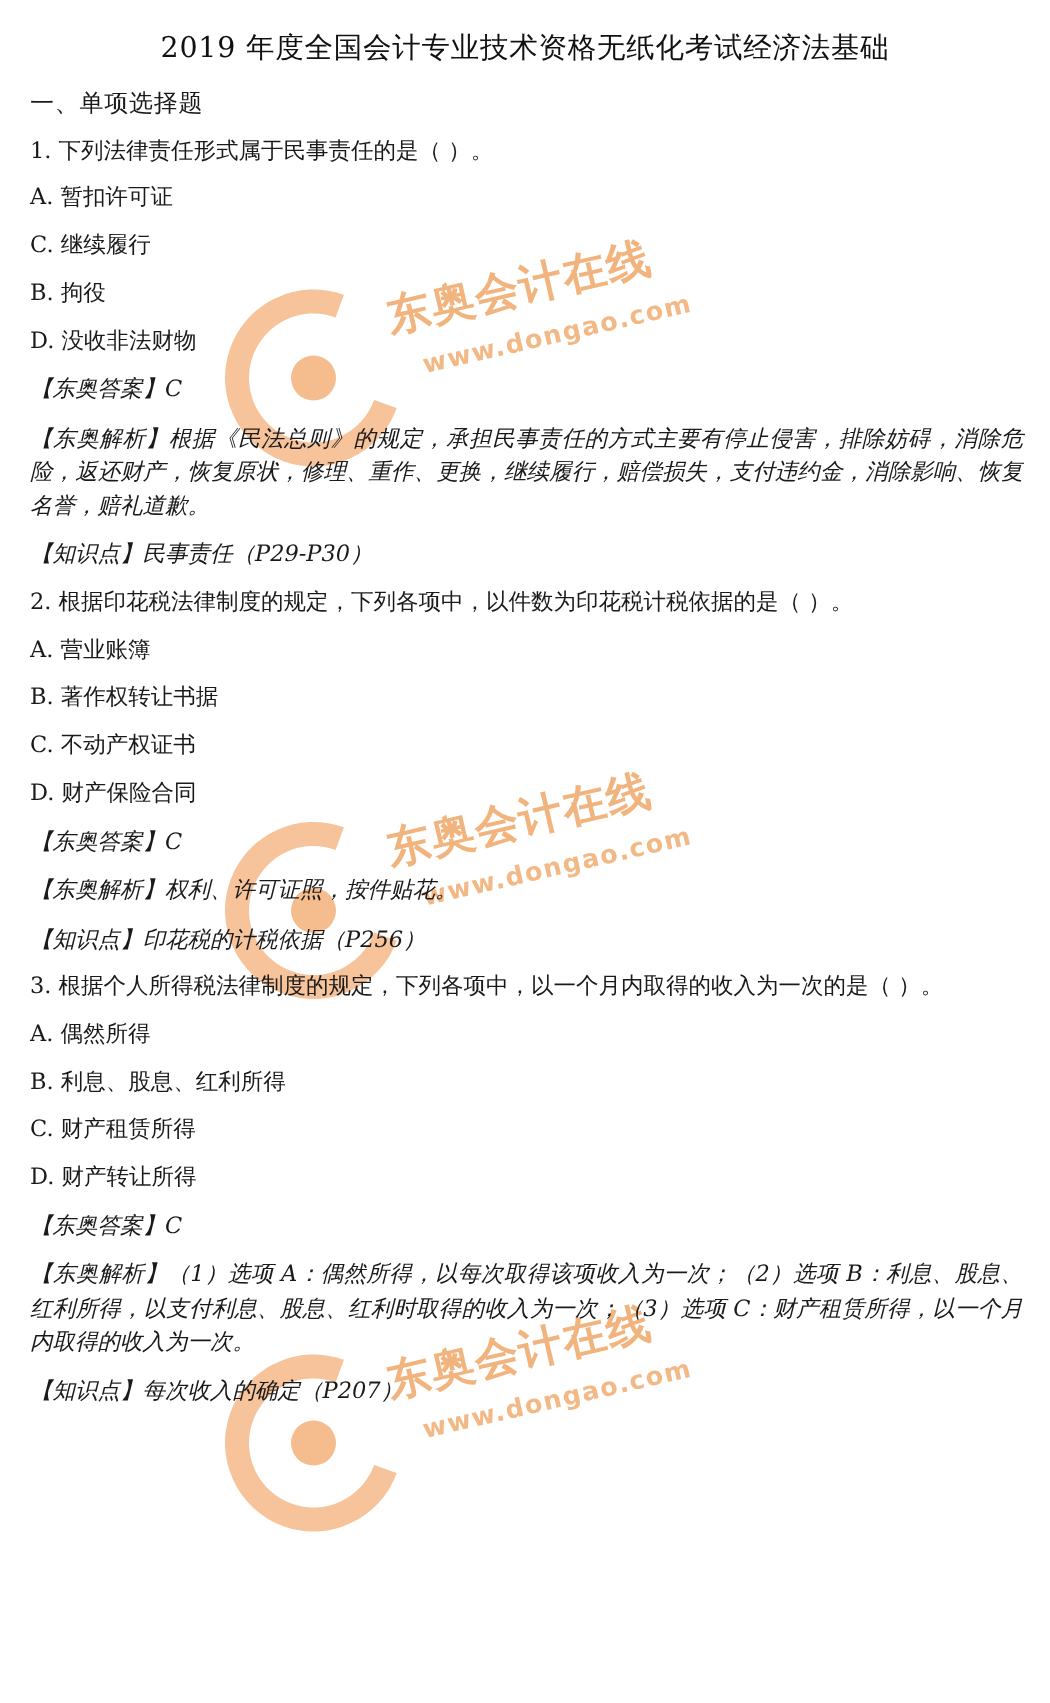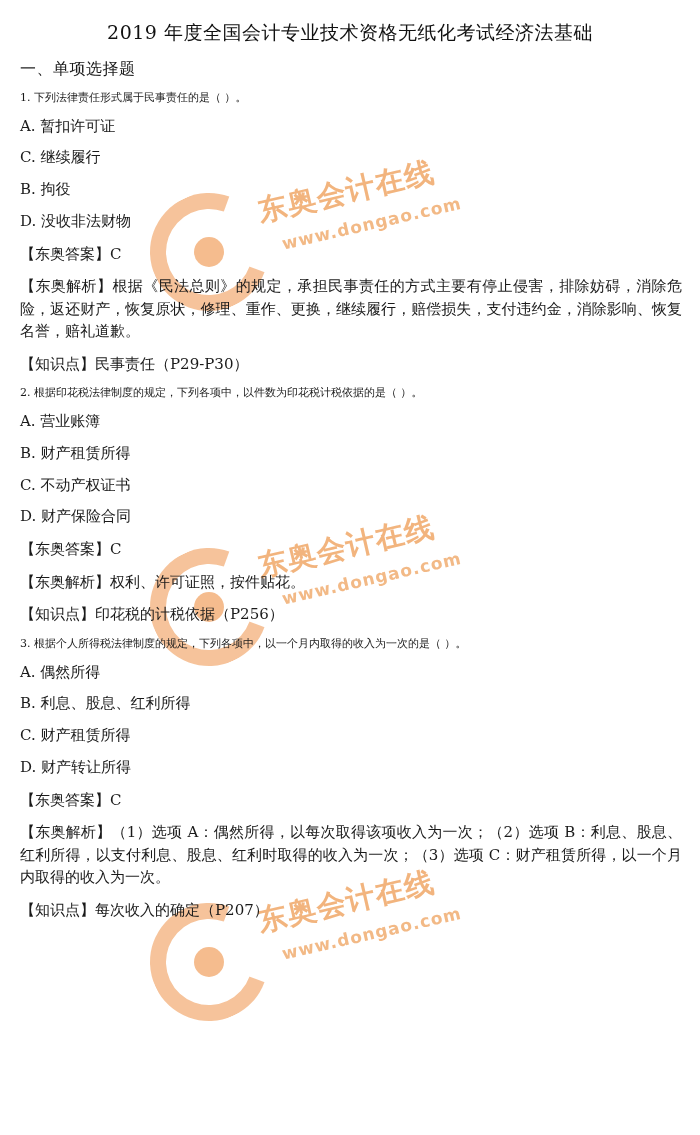--- a/index.html
+++ b/index.html
@@ -36,39 +36,40 @@
   }
 
   .section-heading {
     font-size: 16px;
     font-weight: normal;
     margin: 2px 0 10px 2px;
     letter-spacing: 0.5px;
   }
 
   .q-line {
-    font-size: 11px;
+    font-size: 15px;
     line-height: 1.45;
     margin: 10px 0 10px 2px;
     text-align: justify;
     text-justify: inter-ideograph;
   }
 
   .opt-line {
     font-size: 15px;
     line-height: 1.45;
     margin: 0 0 10px 2px;
   }
 
   .ans-line, .exp-line, .kp-line {
     font-size: 15px;
     line-height: 1.5;
     margin: 0 0 10px 2px;
     text-align: justify;
     text-justify: inter-ideograph;
+    font-style: italic;
   }
 
   
   .wm-layer {
     position: absolute;
     left: 0;
     top: 0;
     width: 700px;
     height: 1135px;
     z-index: 1;
@@ -172,21 +173,21 @@
     <div class="opt-line">B. 拘役</div>
     <div class="opt-line">D. 没收非法财物</div>
     <div class="ans-line">【东奥答案】C</div>
     <div class="exp-line">【东奥解析】根据《民法总则》的规定，承担民事责任的方式主要有停止侵害，排除妨碍，消除危险，返还财产，恢复原状，修理、重作、更换，继续履行，赔偿损失，支付违约金，消除影响、恢复名誉，赔礼道歉。</div>
     <div class="kp-line">【知识点】民事责任（P29-P30）</div>
   </div>
 
   <div>
     <div class="q-line">2. 根据印花税法律制度的规定，下列各项中，以件数为印花税计税依据的是（        ）。</div>
     <div class="opt-line">A. 营业账簿</div>
-    <div class="opt-line">B. 财产租赁所得</div>
+    <div class="opt-line">B. 著作权转让书据</div>
     <div class="opt-line">C. 不动产权证书</div>
     <div class="opt-line">D. 财产保险合同</div>
     <div class="ans-line">【东奥答案】C</div>
     <div class="exp-line">【东奥解析】权利、许可证照，按件贴花。</div>
     <div class="kp-line">【知识点】印花税的计税依据（P256）</div>
   </div>
 
   <div>
     <div class="q-line">3. 根据个人所得税法律制度的规定，下列各项中，以一个月内取得的收入为一次的是（        ）。</div>
     <div class="opt-line">A. 偶然所得</div>

